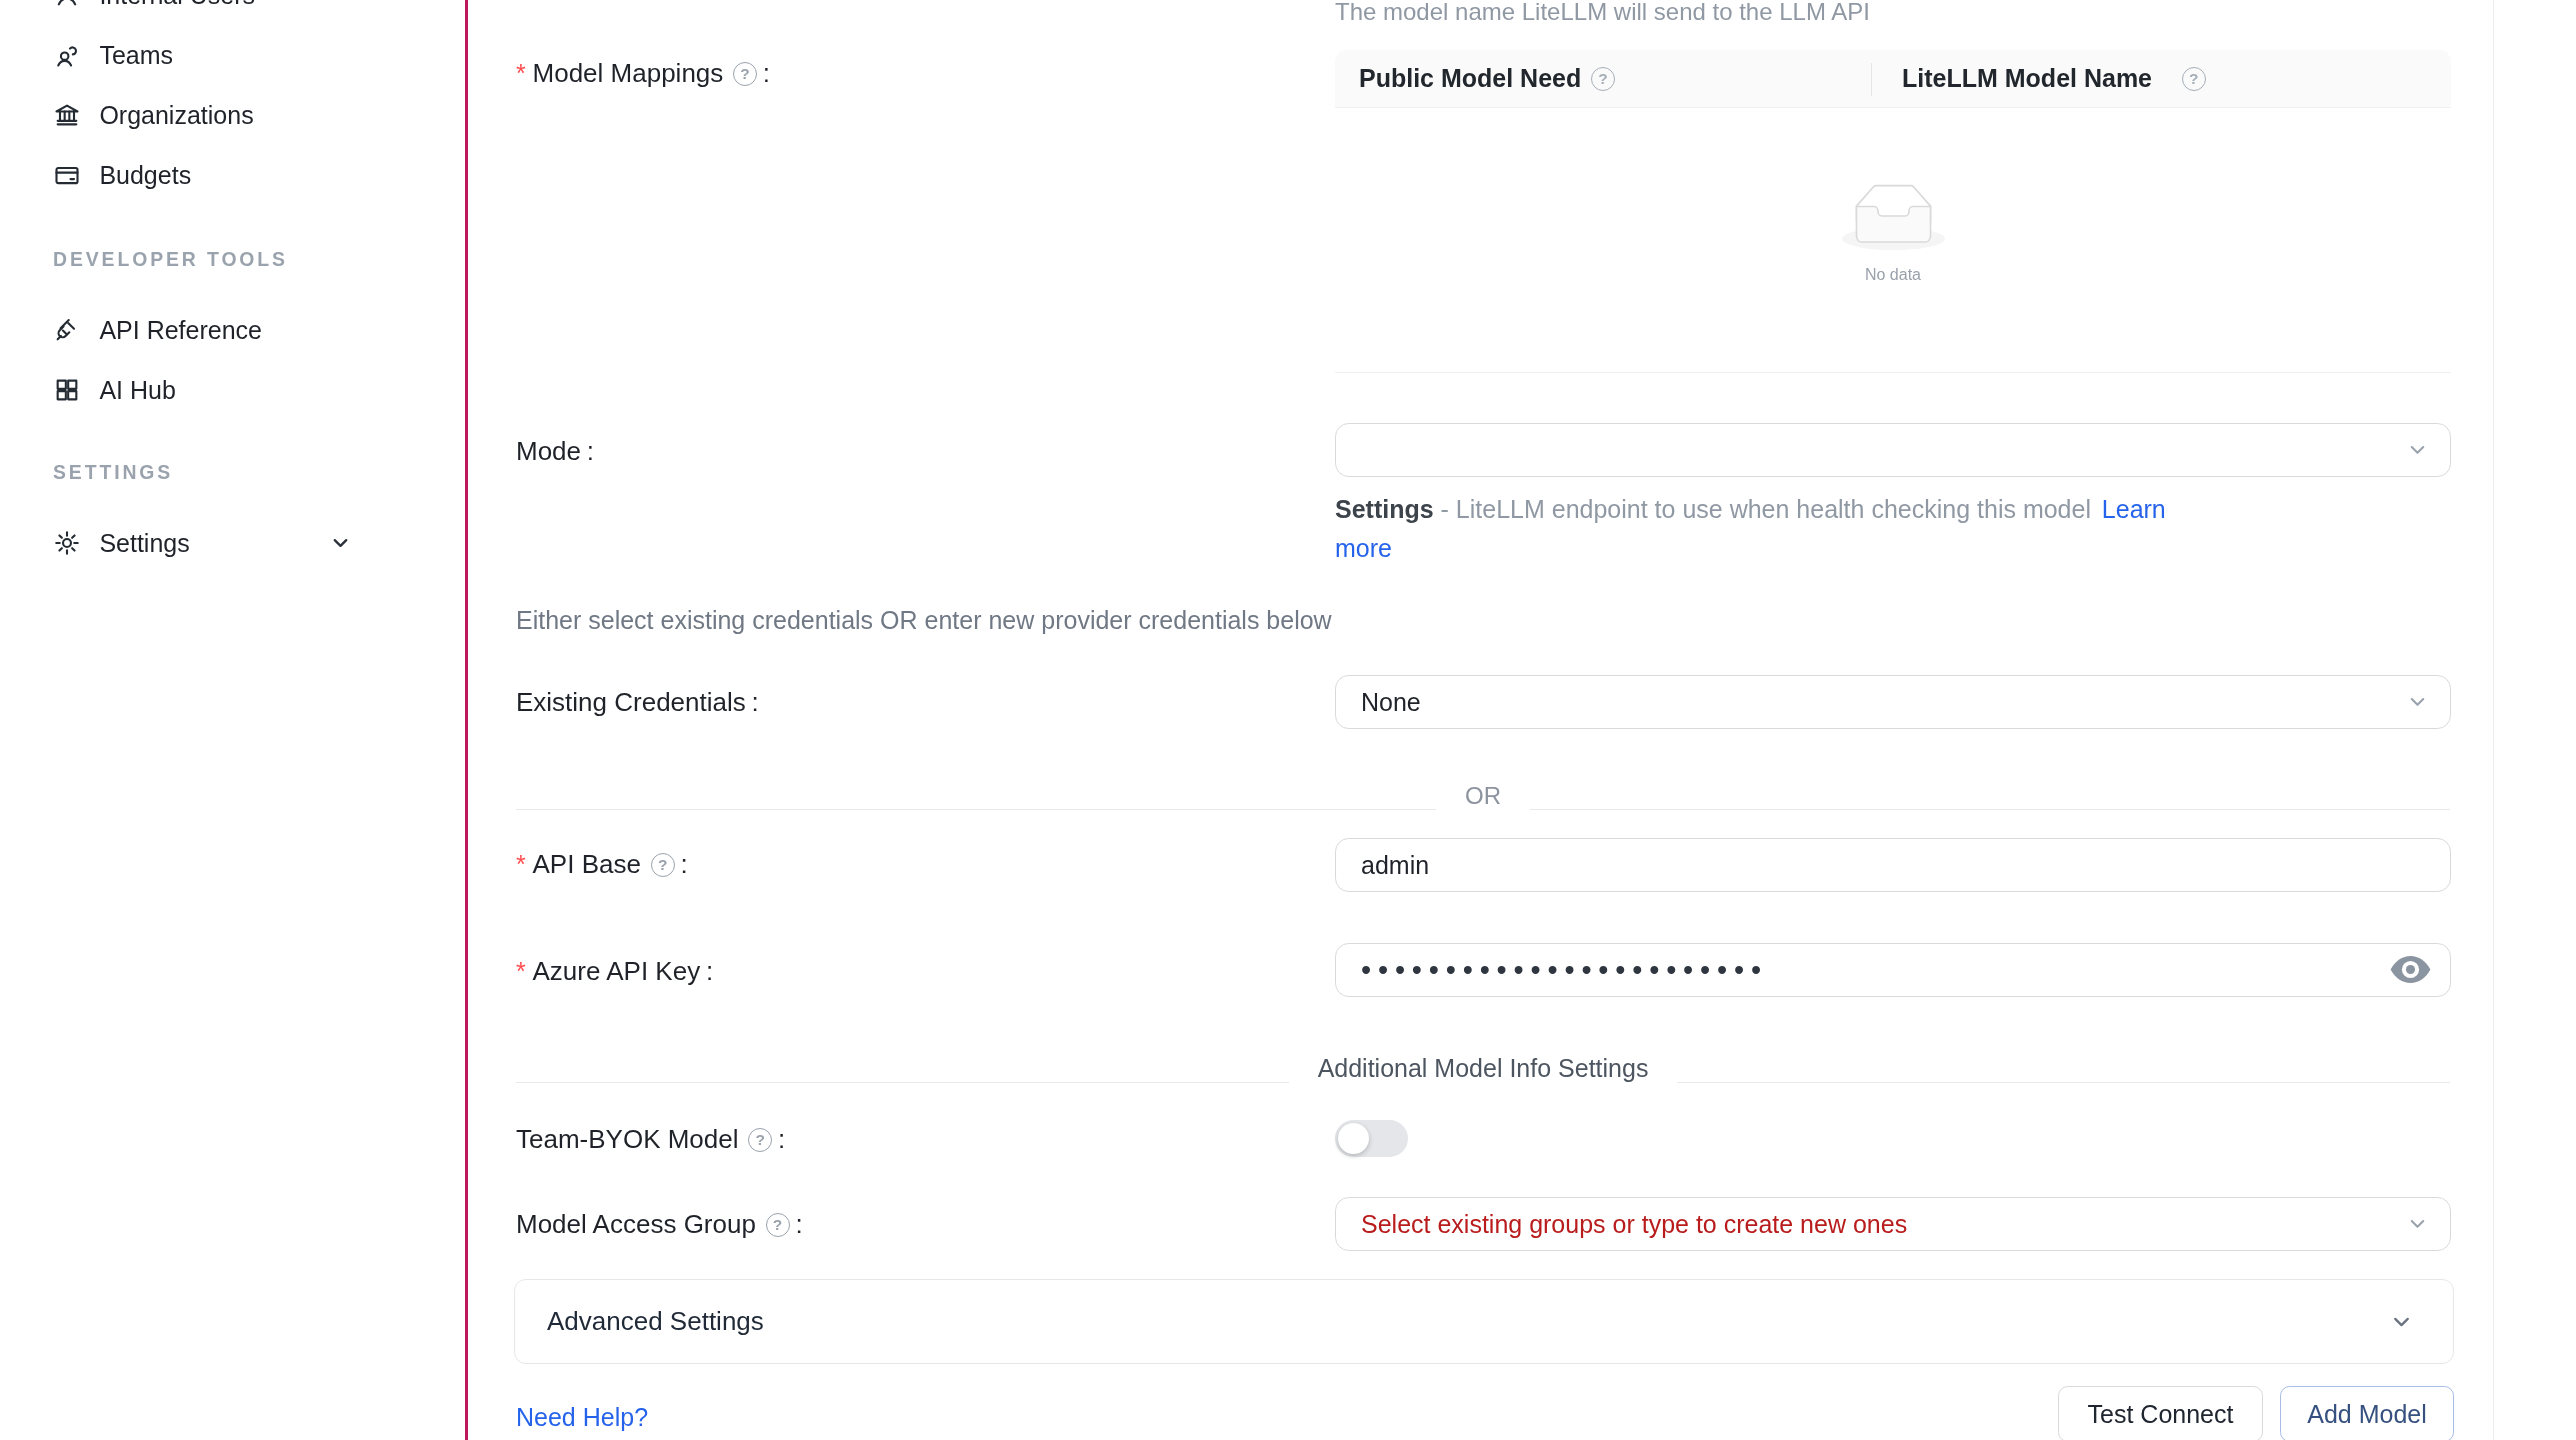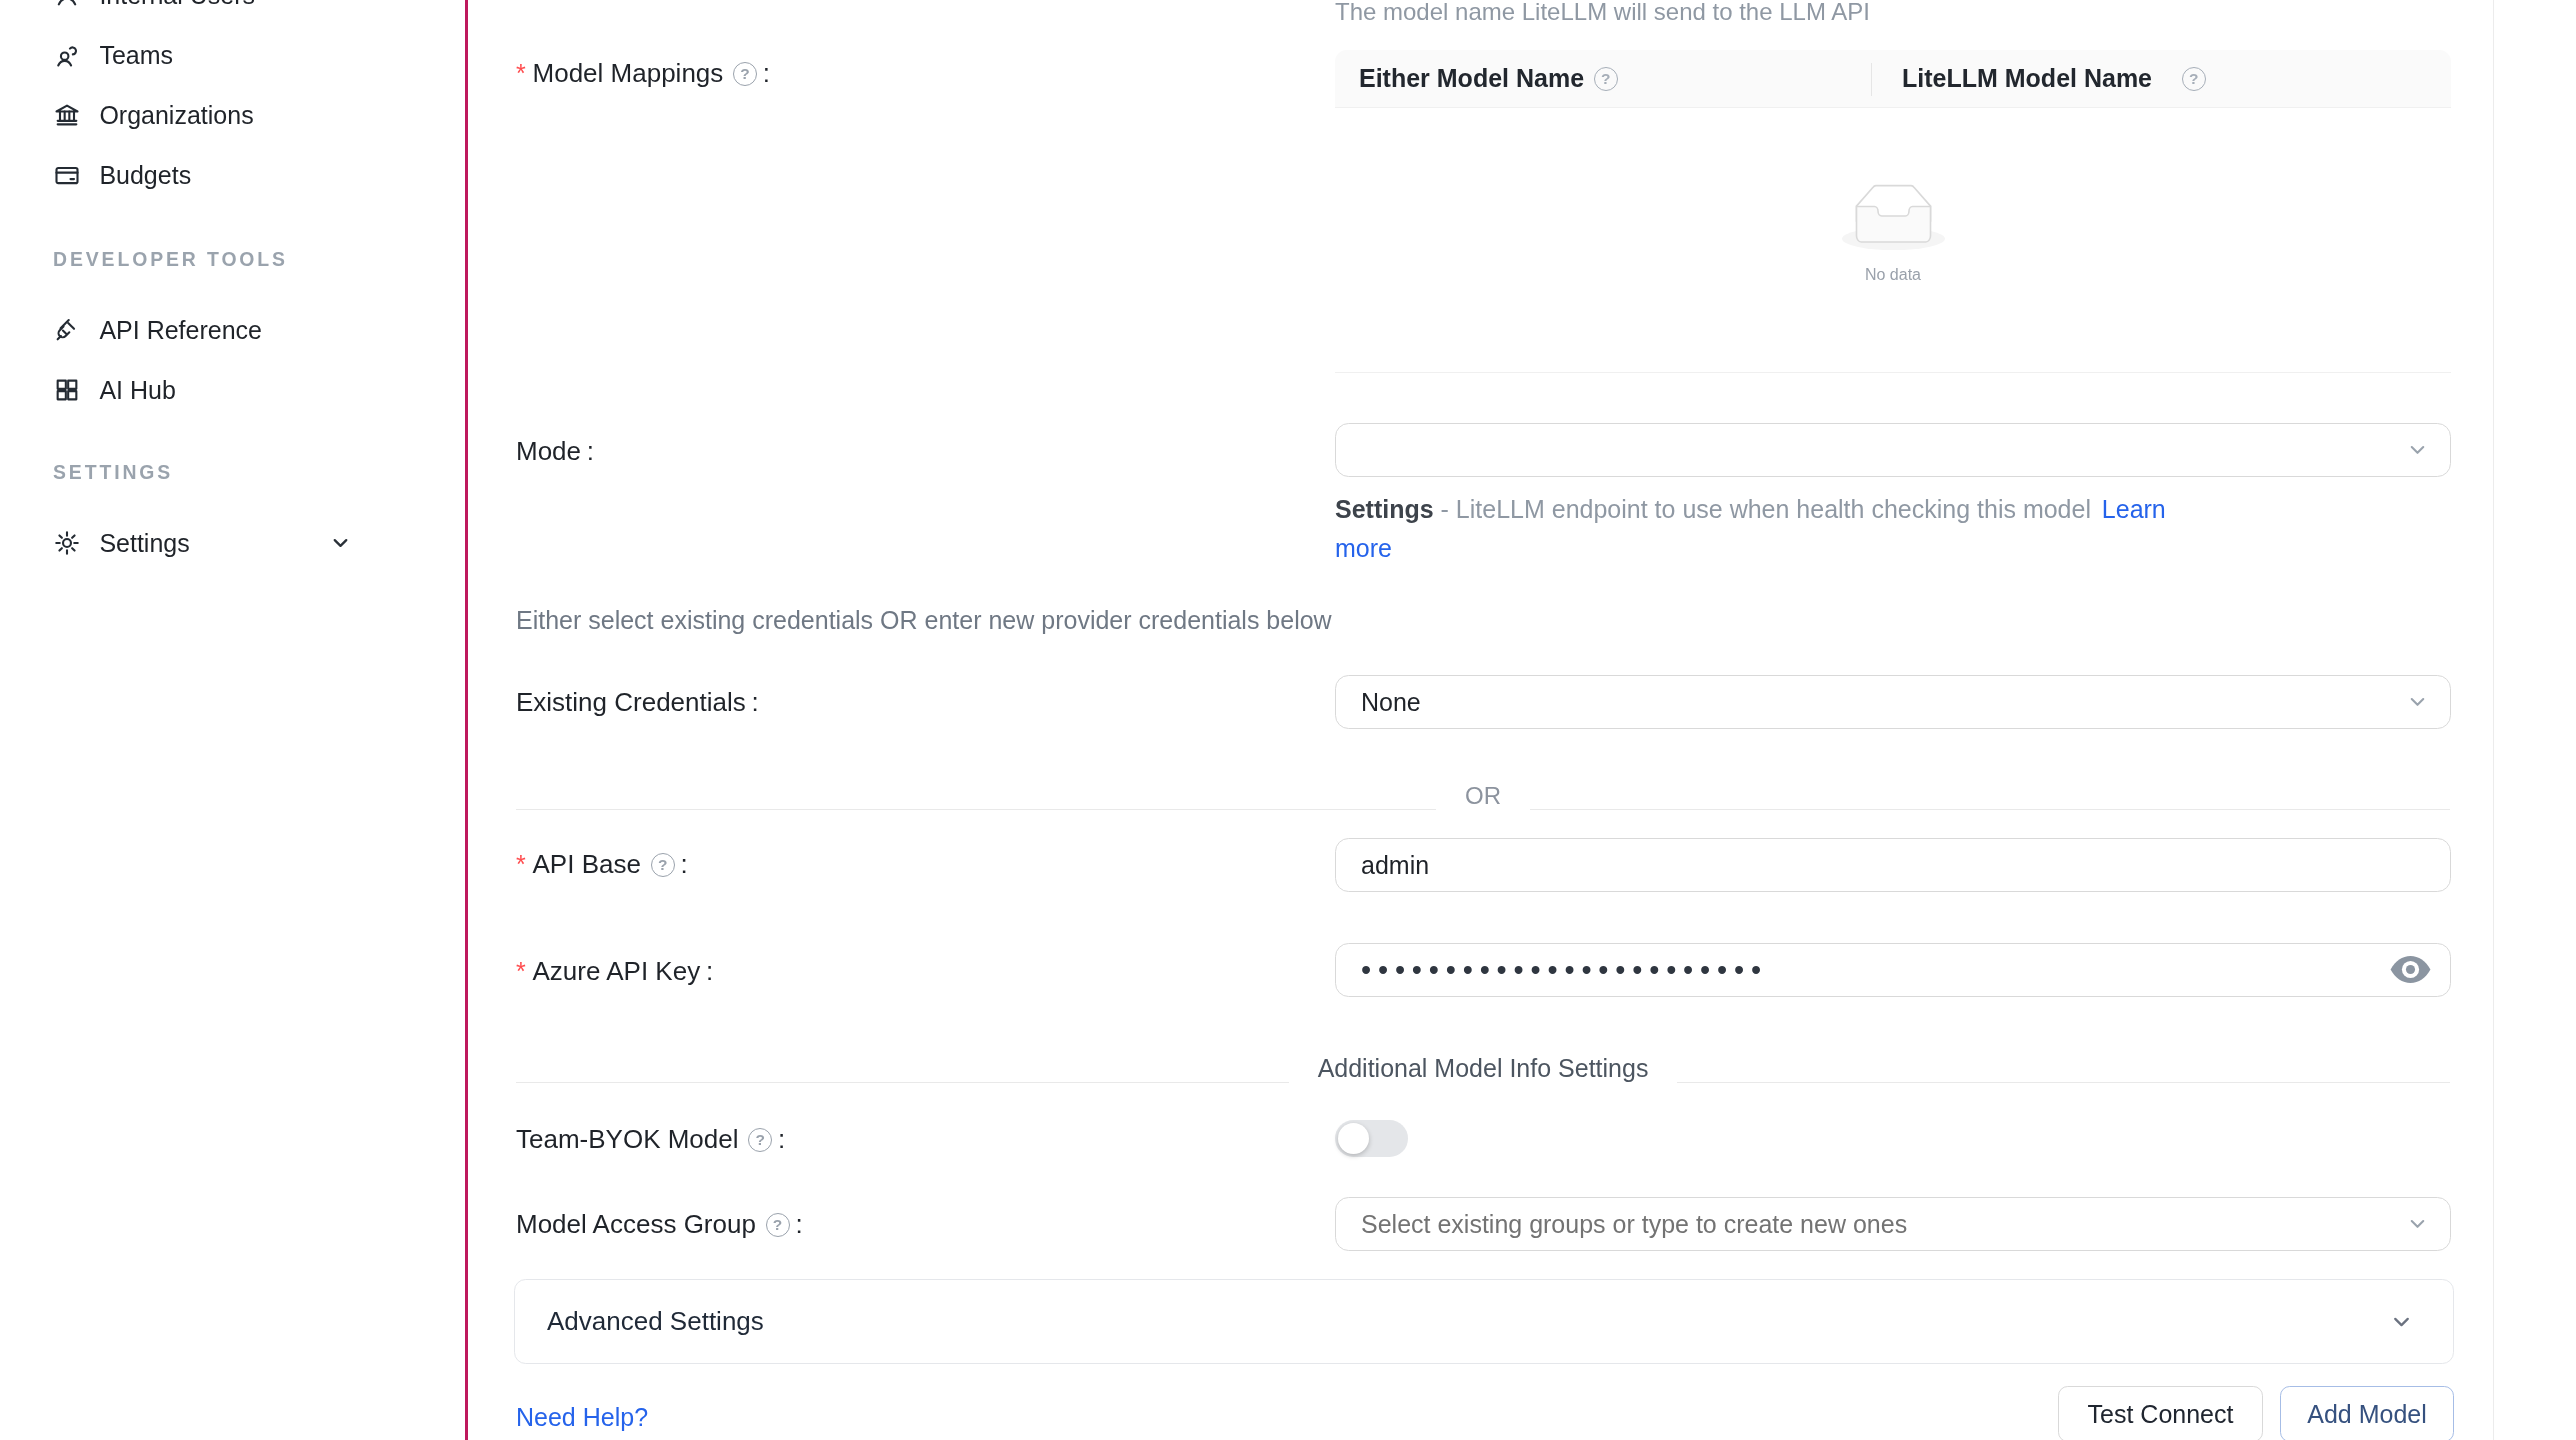--- a/index.html
+++ b/index.html
@@ -49,21 +49,21 @@
   .col-div { position:absolute; left:536px; top:12.6px; width:1px; height:33px; background:#e6e6e6; }
   .mm-body { height:265px; border-bottom:1px solid #f0f0f0; position:relative; }
   .empty-state { position:absolute; left:0; top:76px; width:100%; text-align:center; }
   .empty-state .nd { margin-top:11.6px; font-size:16px; color:#9aa1ab; }
 
   
   .control { position:absolute; left:867px; width:1116px; height:54px; background:#fff;
              border:1.5px solid #d9d9d9; border-radius:13.6px; display:flex; align-items:center;
              padding:0 25px; font-size:25px; color:#1f2329; }
   .control .chev-right { position:absolute; right:21px; top:50%; margin-top:-11.6px; width:23px; height:23px; }
-  .placeholder { color:#737373; }
+  .placeholder { color:#b91c1c; }
 
   .opt-hint { position:absolute; left:867px; top:490px; width:1143px; font-size:25px;
               line-height:39px; color:#8f98a3; }
   .opt-hint .b { font-weight:700; color:#3d434b; }
   a.link, .link { color:#2563eb; text-decoration:none; cursor:pointer; }
 
   .note { position:absolute; left:48px; top:606px; font-size:25px; color:#6f7884; }
 
   .divider { position:absolute; left:48px; width:1934px; height:35px;
              display:flex; align-items:flex-end; gap:29px; }
@@ -186,21 +186,21 @@
   <div class="lblrow" style="left:48px; top:54px;">
     <span class="req">*</span>
     <span>Model Mappings</span>
     <span class="qicon">?</span>
     <span class="colon">:</span>
   </div>
 
   <div class="mm-table">
     <div class="mm-head">
       <div class="mm-th c1">
-        <span>Either Model Name</span>
+        <span>Public Model Need</span>
         <span class="qicon">?</span>
       </div>
       <div class="col-div"></div>
       <div class="mm-th c2">
         <span>LiteLLM Model Name</span>
         <span class="qicon">?</span>
       </div>
     </div>
     <div class="mm-body">
       <div class="empty-state">

